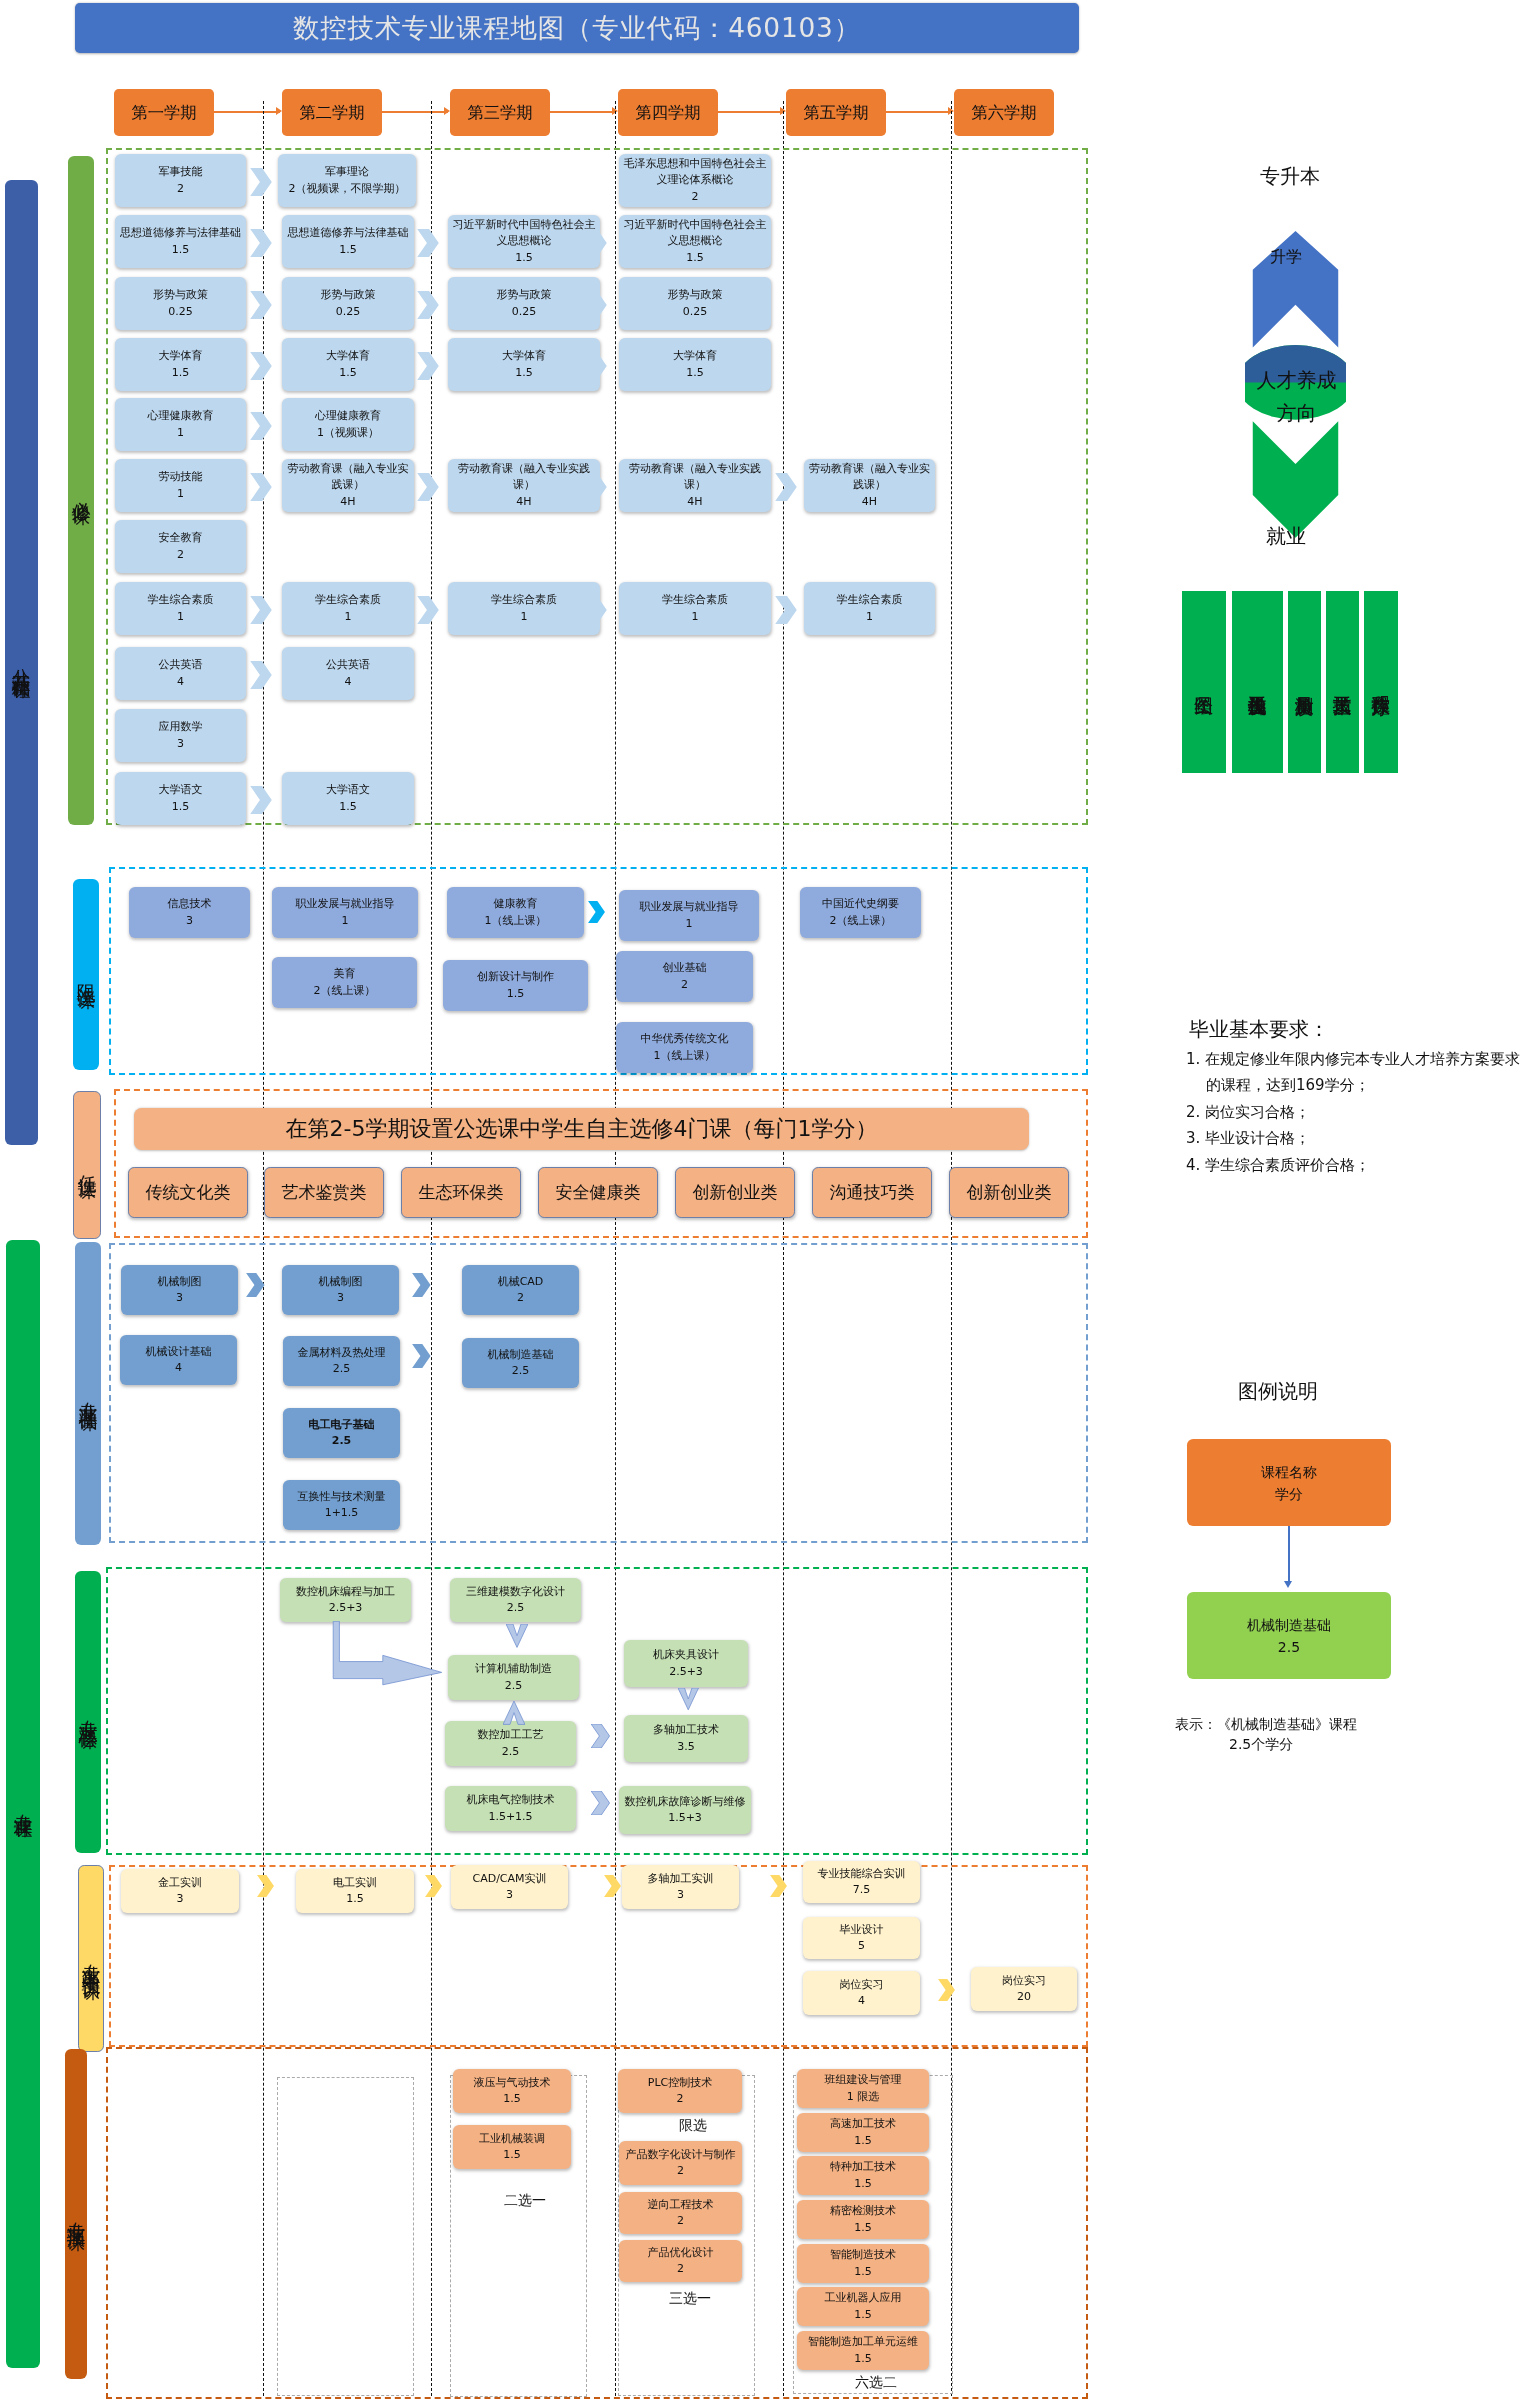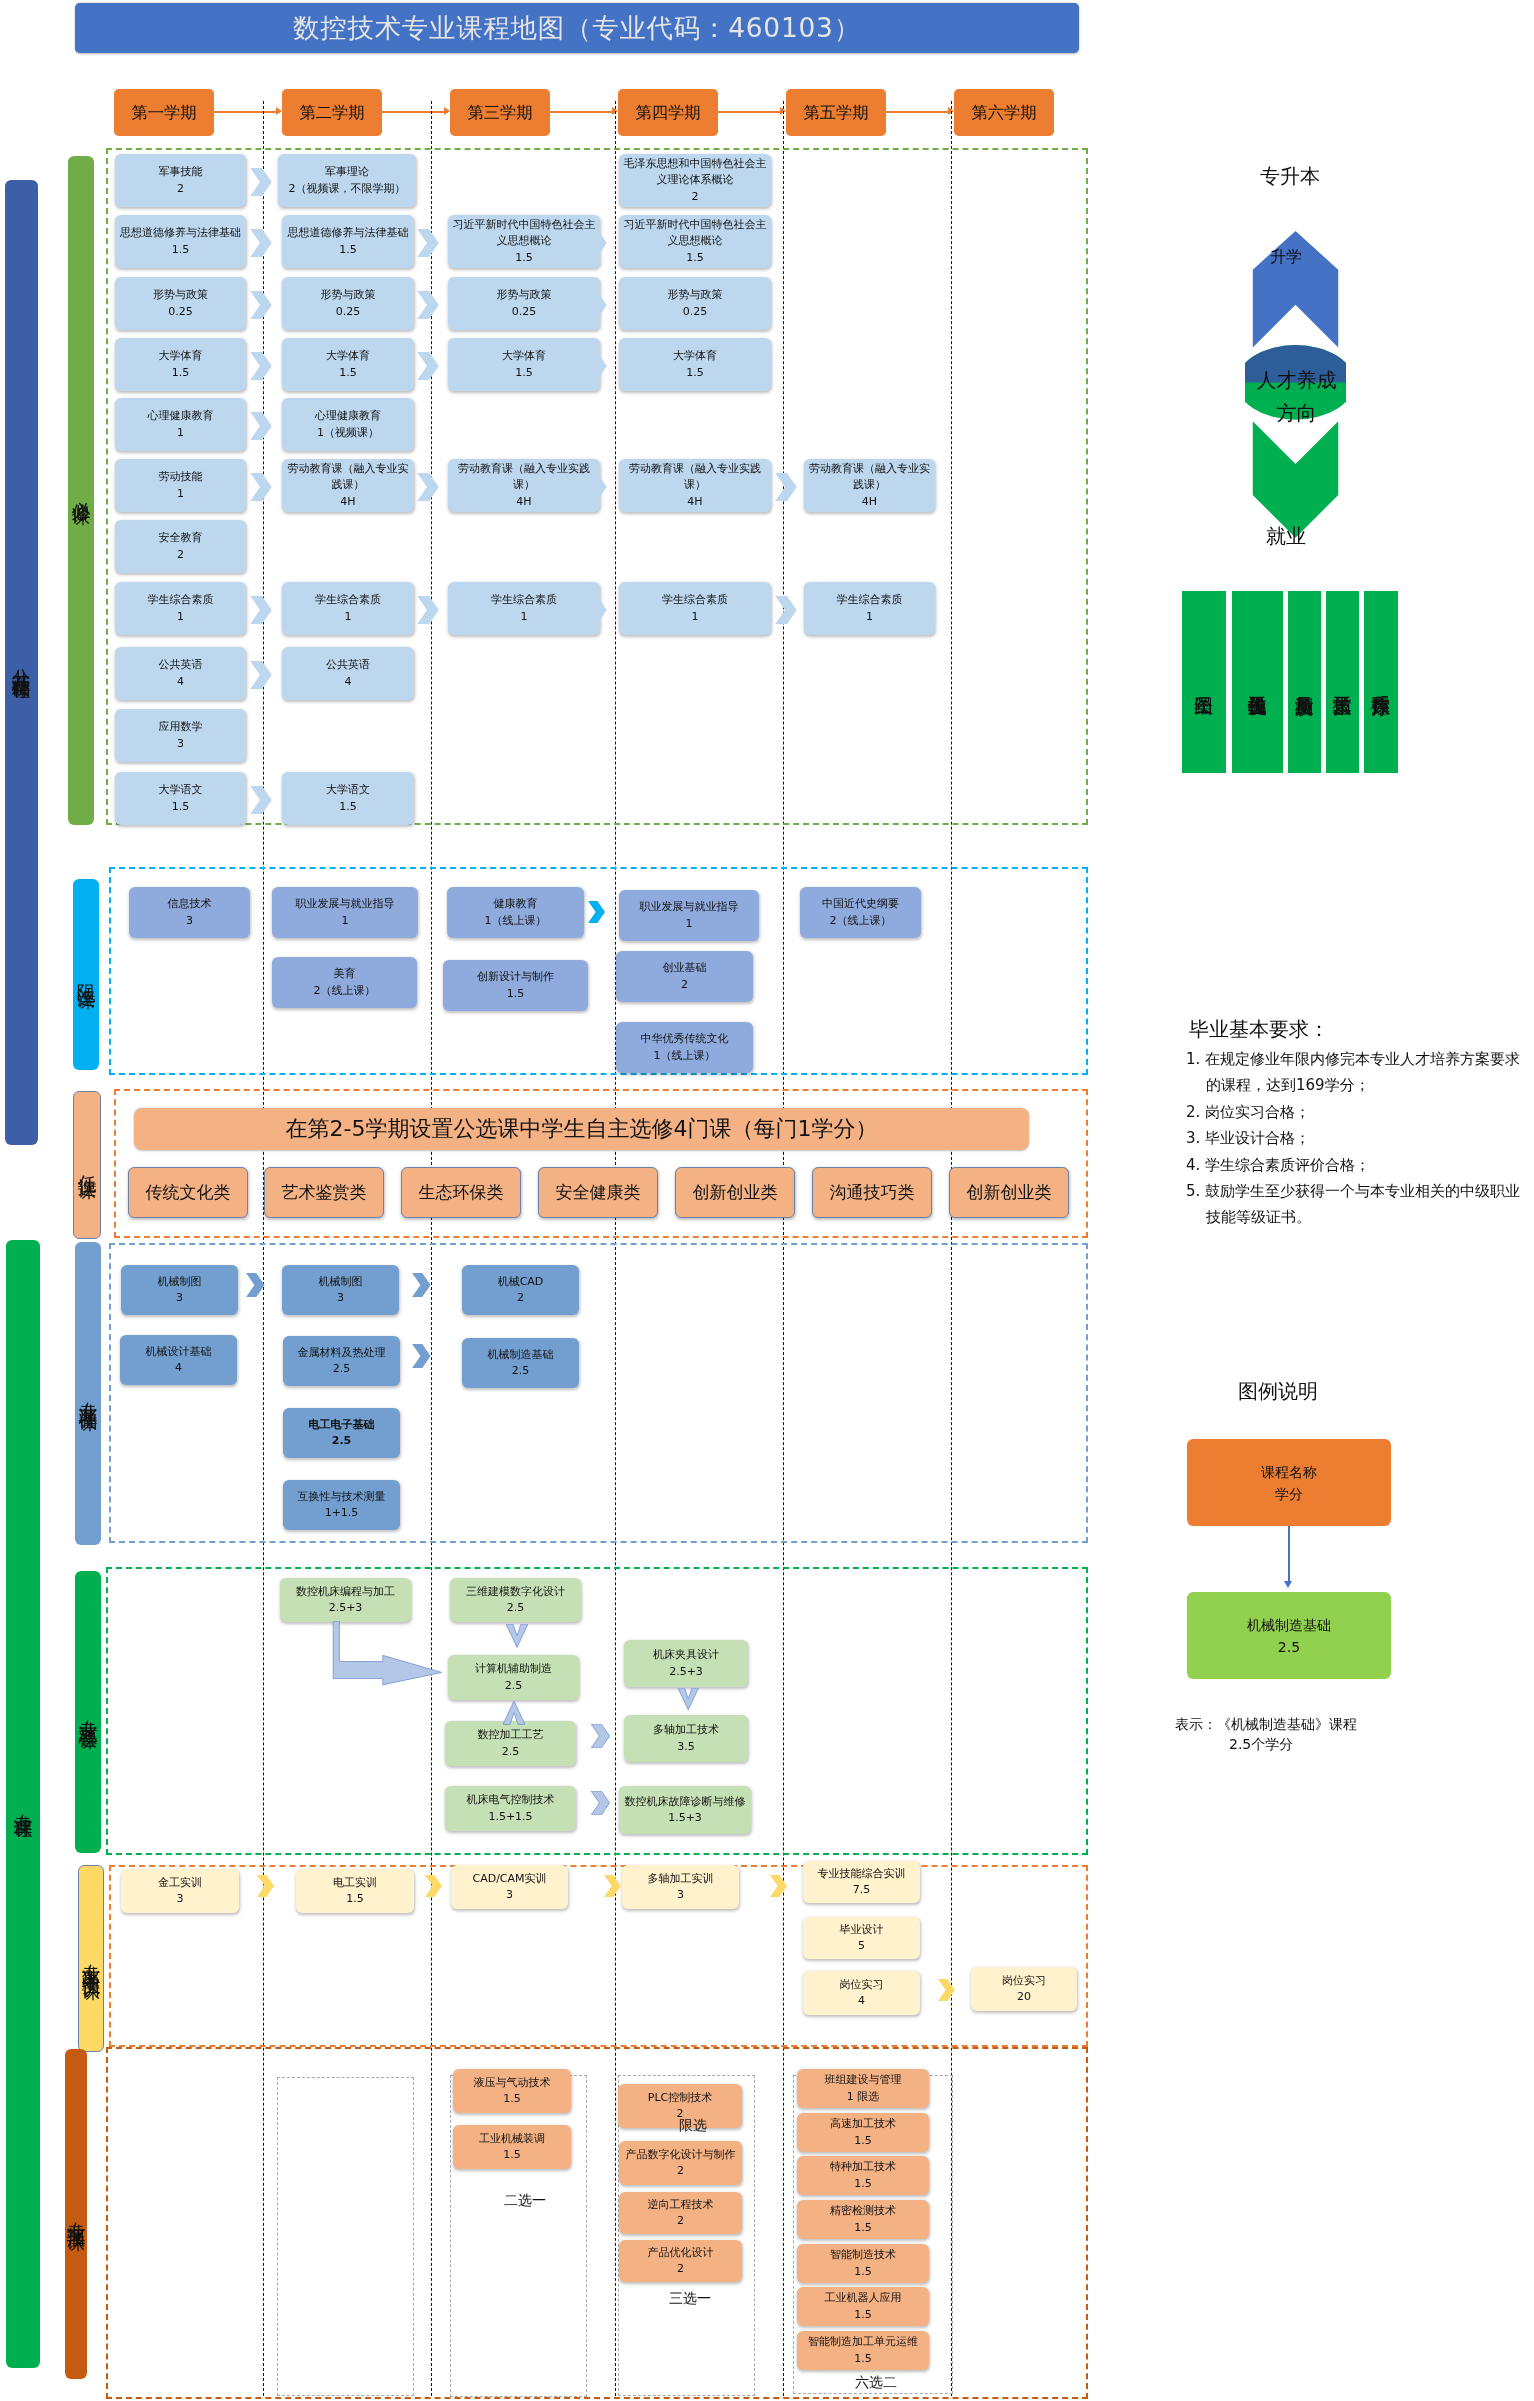--- a/index.html
+++ b/index.html
@@ -86,21 +86,20 @@
 <div class="abs job" style="left:1288px;top:591px;width:33px;height:182px">质量检测员</div>
 <div class="abs job" style="left:1326px;top:591px;width:33px;height:182px">工艺技术员</div>
 <div class="abs job" style="left:1364px;top:591px;width:34px;height:182px">数控程序员</div>
 
 <div class="abs" style="left:1189px;top:1016px;font-size:20px">毕业基本要求：</div>
 <div class="abs reqlist" style="left:1186px;top:1046px;width:335px;font-size:15px;line-height:26.4px">
   <div>1. 在规定修业年限内修完本专业人才培养方案要求的课程，达到169学分；</div>
   <div>2. 岗位实习合格；</div>
   <div>3. 毕业设计合格；</div>
   <div>4. 学生综合素质评价合格；</div>
-  <div>5. 鼓励学生至少获得一个与本专业相关的中级职业技能等级证书。</div>
 </div>
 
 <div class="abs" style="left:1238px;top:1378px;font-size:20px">图例说明</div>
 <div class="abs box" style="left:1187px;top:1439px;width:204px;height:87px;background:#ed7d31;font-size:14px;line-height:22px;box-shadow:none">
   <div>课程名称</div>
   <div>学分</div>
 </div>
 <div class="abs" style="left:1288px;top:1526px;width:1.6px;height:58px;background:#4472c4"></div>
 <div class="abs" style="left:1284px;top:1581px;width:0;height:0;border-left:4.7px solid transparent;border-right:4.7px solid transparent;border-top:7.8px solid #4472c4"></div>
 <div class="abs box" style="left:1187px;top:1592px;width:204px;height:87px;background:#92d050;font-size:14px;line-height:22px;box-shadow:none">
@@ -496,21 +495,21 @@
 <div class="abs grp" style="left: 793px; top: 2075px; width: 160px; height: 319px;"></div>
 <div class="abs box ext" style="left: 453px; top: 2069px; width: 118px; height: 44px;">
     <div>液压与气动技术</div>
     <div>1.5</div>
   </div>
 <div class="abs box ext" style="left: 453px; top: 2125px; width: 118px; height: 44px;">
     <div>工业机械装调</div>
     <div>1.5</div>
   </div>
 <div class="abs choose" style="left: 453px; top: 2192px; width: 118px;">二选一</div>
-<div class="abs box ext" style="left: 618px; top: 2069px; width: 124px; height: 44px; margin-top: 15px;">
+<div class="abs box ext" style="left: 618px; top: 2069px; width: 124px; height: 44px;">
     <div>PLC控制技术</div>
     <div>2</div>
   </div>
 <div class="abs choose" style="left: 618px; top: 2117px; width: 124px;">限选</div>
 <div class="abs box ext" style="left: 619px; top: 2141px; width: 123px; height: 44px;">
     <div>产品数字化设计与制作2</div>
   </div>
 <div class="abs box ext" style="left: 619px; top: 2192px; width: 123px; height: 42px;">
     <div>逆向工程技术</div>
     <div>2</div>

